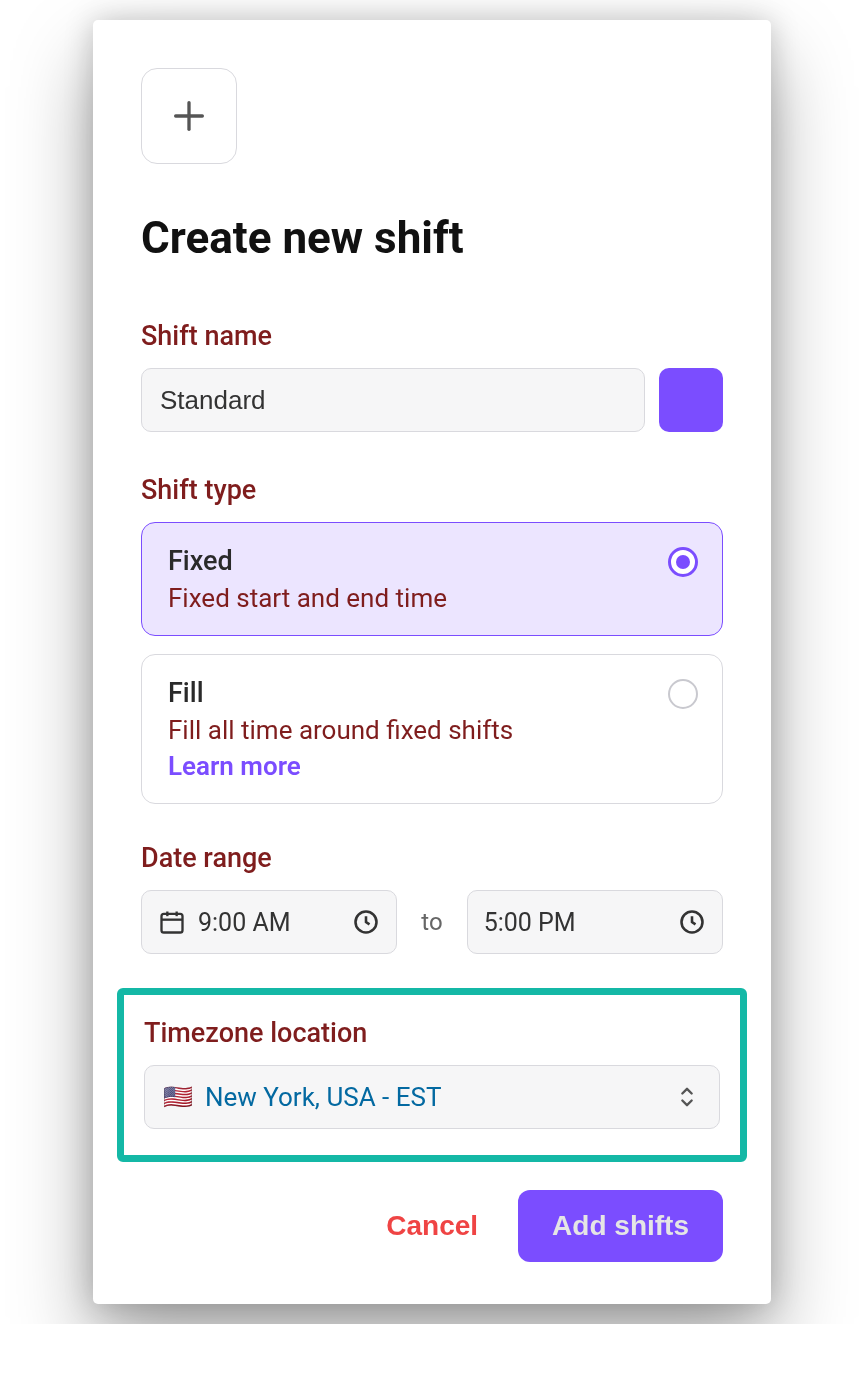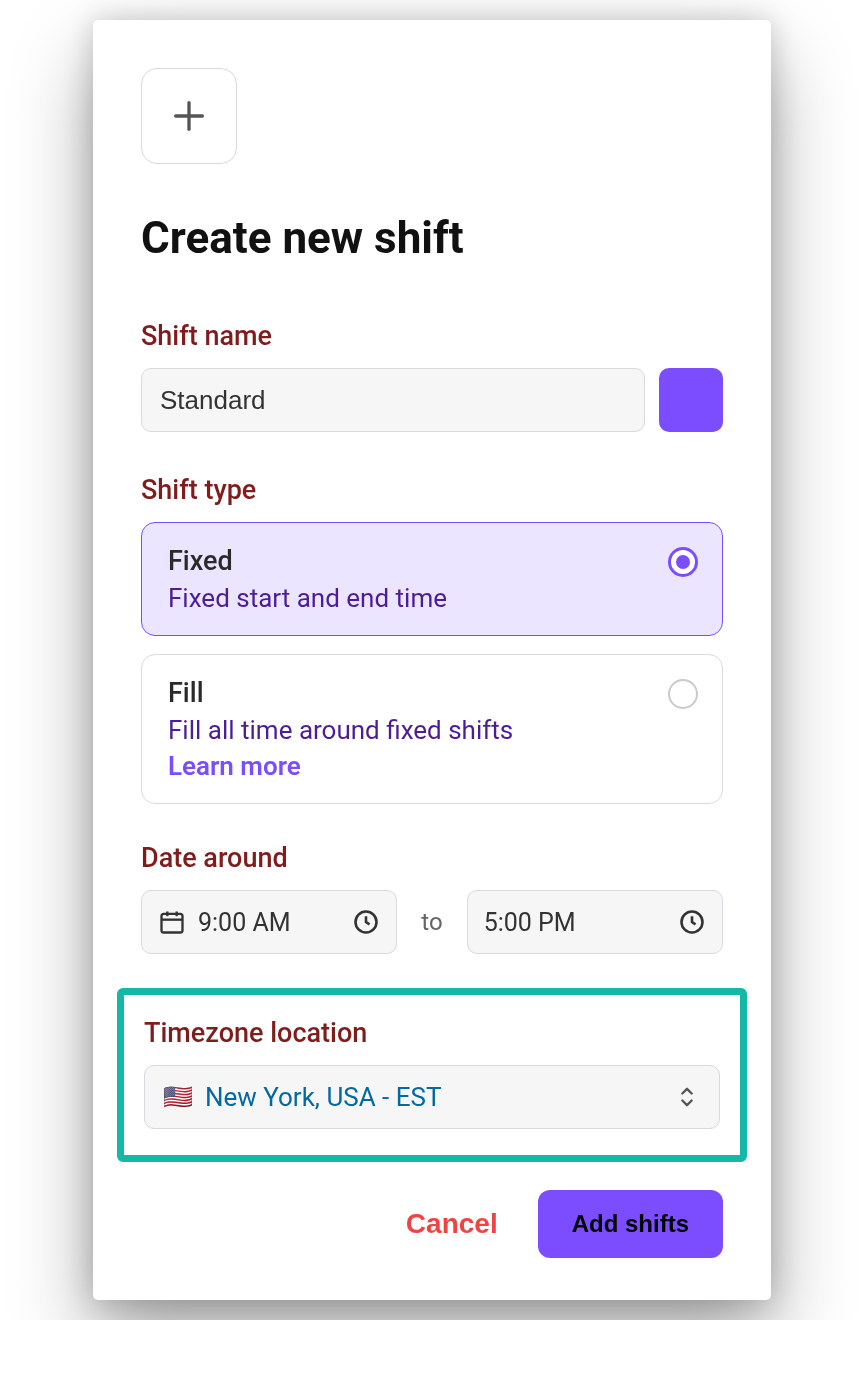--- a/index.html
+++ b/index.html
@@ -86,21 +86,21 @@
     }
     .option-body { flex: 1; }
     .option-title {
       font-size: 27px;
       font-weight: 500;
       color: #2a2a2a;
       margin-bottom: 6px;
     }
     .option-desc {
       font-size: 26px;
-      color: #4c1d95;
+      color: #7f1d1d;
     }
     .learn-more {
       color: #7B4DFF;
       font-size: 26px;
       font-weight: 600;
       text-decoration: none;
       display: inline-block;
       margin-top: 6px;
     }
     .radio {
@@ -192,22 +192,22 @@
       background: none;
       border: none;
       font-size: 28px;
       font-weight: 600;
       color: #ef4444;
       cursor: pointer;
     }
     .submit-btn {
       background: #7B4DFF;
       border: none;
-      color: #000000;
-      font-size: 24px;
+      color: #e5e5e5;
+      font-size: 28px;
       font-weight: 600;
       padding: 20px 34px;
       border-radius: 12px;
       cursor: pointer;
     }
     .icon-sm { width: 28px; height: 28px; flex-shrink: 0; }
   </style>
 </head>
 <body>
 
@@ -243,21 +243,21 @@
       <div class="option-body">
         <div class="option-title">Fill</div>
         <div class="option-desc">Fill all time around fixed shifts</div>
         <a href="#" class="learn-more">Learn more</a>
       </div>
       <div class="radio unselected"></div>
     </div>
 
   </div>
 
-  <div class="field-label">Date around</div>
+  <div class="field-label">Date range</div>
   <div class="date-row">
     <div class="time-box">
       <svg class="icon-sm" viewBox="0 0 24 24" fill="none" stroke="#333" stroke-width="2">
           <rect x="3" y="5" width="18" height="16" rx="2"></rect>
           <line x1="3" y1="10" x2="21" y2="10"></line>
           <line x1="8" y1="3" x2="8" y2="7"></line>
           <line x1="16" y1="3" x2="16" y2="7"></line>
           <line x1="7" y1="14" x2="7" y2="14"></line>
           <line x1="12" y1="14" x2="12" y2="14"></line>
           <line x1="17" y1="14" x2="17" y2="14"></line>

